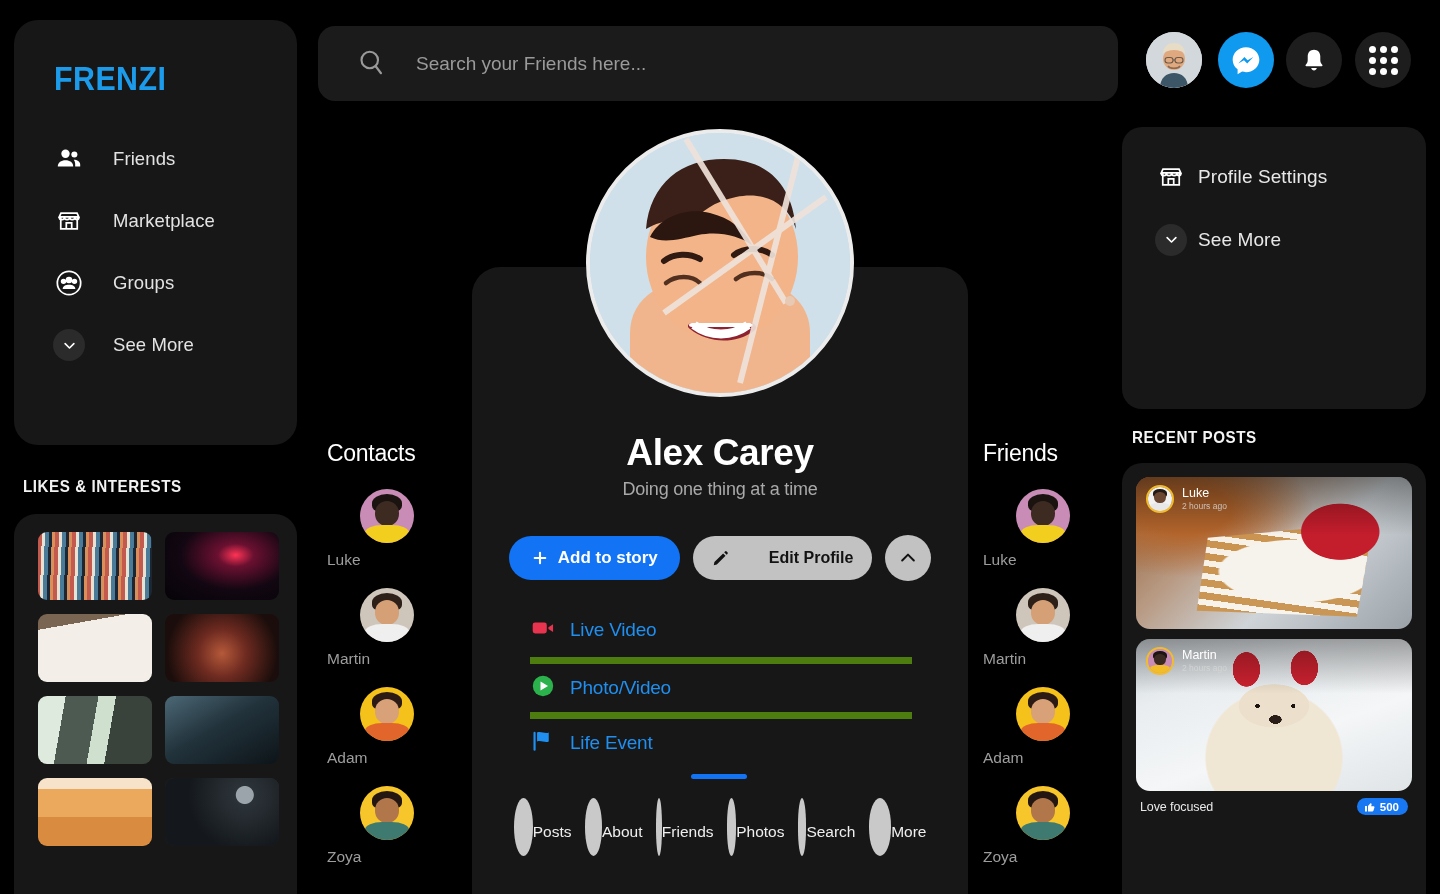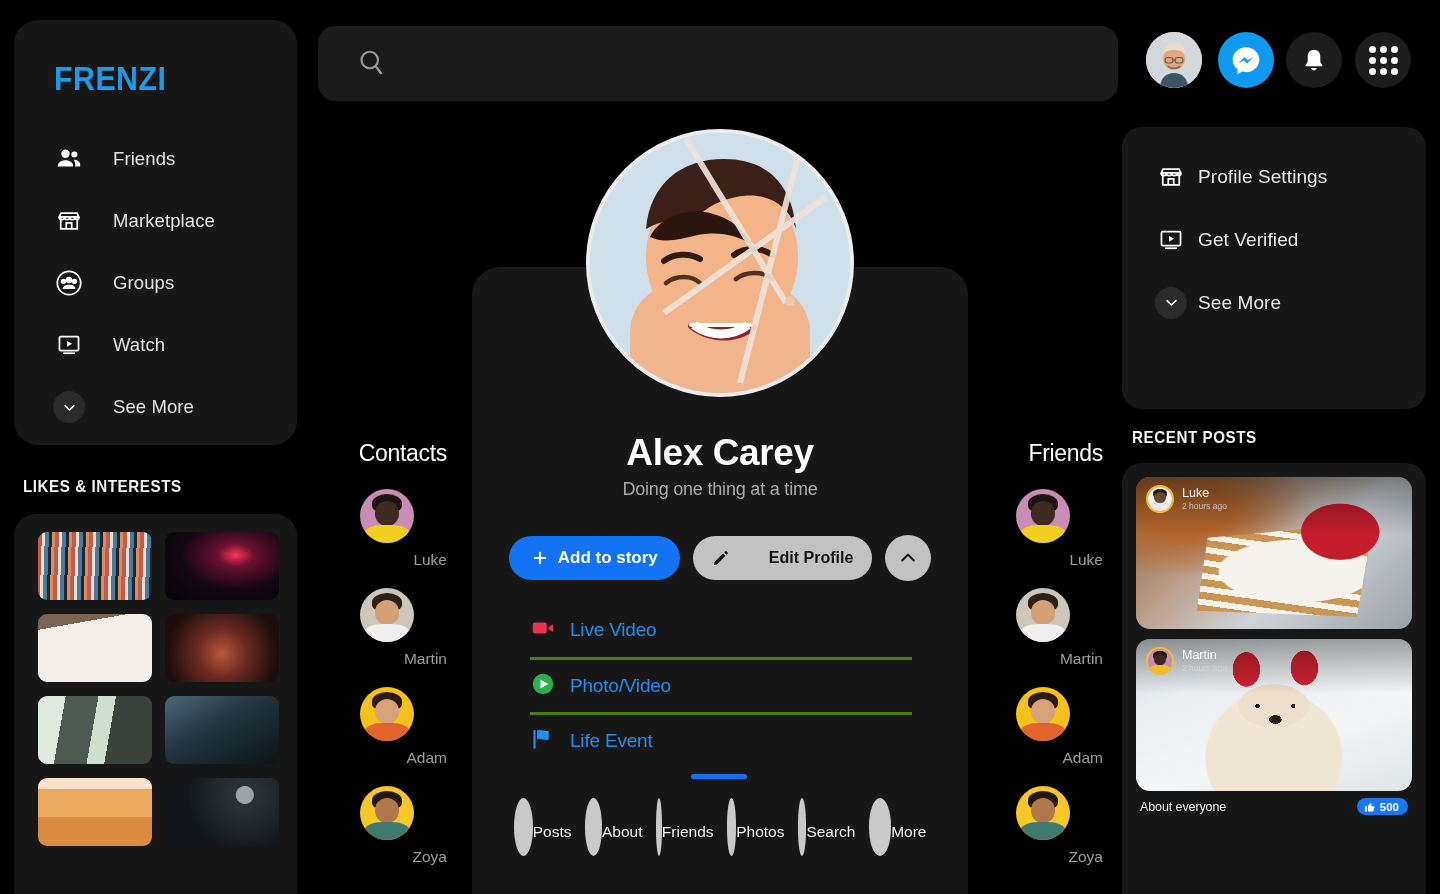--- a/index.html
+++ b/index.html
@@ -170,37 +170,37 @@
     font-family: "Liberation Sans", sans-serif;
   }
   #btn-add-story { background: #1273f5; color: #fff; padding: 0 22px; font-size: 17px; font-weight: 600; }
   #btn-edit-profile { background: #c2c2c2; color: #121212; padding: 0 19px; font-size: 16px; font-weight: 600; gap: 40px; }
   #btn-collapse { background: #c2c2c2; width: 46px; height: 46px; border-radius: 50%; padding:0; }
 
   #composer { position: absolute; left: 58px; top: 335px; width: 382px; }
   .composer-row {
     display: flex; align-items: center; height: 55px; gap: 14px; cursor: pointer;
   }
-  .composer-row + .composer-row { border-top: 3px solid #4d7c0f; }
+  .composer-row + .composer-row { border-top: 7px solid #4d7c0f; }
   .composer-label { font-size: 19px; color: #1f8ff0; letter-spacing: -0.2px; }
 
   #tab-indicator {
     position: absolute; left: 691px; top: 774px;
     width: 56px; height: 5px; border-radius: 3px; background: #1273f5;
   }
   #tabbar {
     position: absolute; left: 0; top: 531px; width: 100%;
     display: flex; justify-content: center; gap: 13px;
   }
   .tab { width: 58px; display: flex; flex-direction: row; align-items: center; cursor: pointer;}
   .tab-circle { width: 58px; height: 58px; border-radius: 50%; background: #c9c9c9; }
   .tab-label { margin-top: 9px; font-size: 15.5px; color: #efefef; }
 
   
-  .people-col { position: absolute; width: 120px; text-align: right; }
+  .people-col { position: absolute; width: 120px; text-align: left; }
   #contacts-col { left: 327px; top: 440px; }
   #friends-col  { left: 983px; top: 440px; }
   .col-title { font-size: 23px; color: #ffffff; letter-spacing: -0.3px; margin-bottom: 22px; }
   .person { margin-bottom: 19px; }
   .person-av {
     width: 54px; height: 54px; border-radius: 50%;
     margin: 0 auto; overflow: hidden; position: relative;
   }
   .person-name { margin-top: 8px; font-size: 15.5px; color: #9d9d9d; }
 
@@ -252,30 +252,20 @@
             <circle cx="12" cy="12" r="10"></circle>
             <circle cx="12" cy="9.4" r="2.1" fill="#fff"></circle>
             <circle cx="7.3" cy="10.6" r="1.6" fill="#fff"></circle>
             <circle cx="16.7" cy="10.6" r="1.6" fill="#fff"></circle>
             <path d="M6.6 17.2c0-2.4 2.4-3.6 5.4-3.6s5.4 1.2 5.4 3.6z" fill="#fff" stroke="none"></path>
           </svg>
         </span>
         <span class="nav-label">Groups</span>
       </div>
 
-      <div class="nav-item">
-        <span class="nav-ico">
-          <svg width="26" height="26" viewBox="0 0 24 24" fill="none" stroke="#fff" stroke-width="1.6">
-            <rect x="3.2" y="4.2" width="17.6" height="13" rx="1.2"></rect>
-            <path d="M10.2 8.2l4.6 2.7-4.6 2.7z" fill="#fff" stroke="none"></path>
-            <path d="M6.5 19.6h11"></path>
-          </svg>
-        </span>
-        <span class="nav-label">Watch</span>
-      </div>
 
       <div class="nav-item">
         <span class="nav-ico">
           <span class="chev-circle">
             <svg width="15" height="15" viewBox="0 0 24 24" fill="none" stroke="#fff" stroke-width="2.6" stroke-linecap="round" stroke-linejoin="round">
                 <path d="M5 9l7 7 7-7"></path>
               </svg>
           </span>
         </span>
         <span class="nav-label">See More</span>
@@ -314,20 +304,21 @@
     </div>
   </div>
 
   <div id="searchbar">
     <span>
       <svg width="30" height="30" viewBox="0 0 24 24" fill="none" stroke="#9a9a9a" stroke-width="1.7">
         <circle cx="11" cy="10.4" r="6.6"></circle>
           <path d="M15.9 15.6L20 21" stroke-linecap="round"></path>
       </svg>
     </span>
+    <input id="search-input" type="text" placeholder="Search your Friends here..." style="">
   </div>
 
   <div class="top-btn" id="top-avatar">
     <svg width="56" height="56" viewBox="0 0 56 56">
       <rect width="56" height="56" fill="#d2d8dc"></rect>
       <path d="M14 56c0-10 6.5-15 14-15s14 5 14 15z" fill="#3c5668"></path>
       <circle cx="28" cy="27" r="11" fill="#e0a87f"></circle>
       <path d="M16.5 22c1-8 6-11 11.5-11s10.5 3 11.5 11c-3-3-7.5-4-11.5-4s-8.5 1-11.5 4z" fill="#e7dcc6"></path>
       <rect x="19" y="25.5" width="8" height="5.5" rx="2.7" fill="none" stroke="#6b5a4c" stroke-width="1.1"></rect>
       <rect x="29" y="25.5" width="8" height="5.5" rx="2.7" fill="none" stroke="#6b5a4c" stroke-width="1.1"></rect>
@@ -373,30 +364,20 @@
               <path d="M3 8.2c0 1.5 1 2.5 2.4 2.5s2.4-1 2.4-2.5"></path>
             <path d="M7.8 8.2c0 1.5 1 2.5 2.4 2.5s2.4-1 2.4-2.5"></path>
             <path d="M12.6 8.2c0 1.5 1 2.5 2.4 2.5s2.4-1 2.4-2.5"></path>
             <path d="M17.4 8.2c0 1.5 1 2.5 2.4 2.5S21 9.7 21 8.2"></path>
           </svg>
         </span>
         <span class="nav-label">Profile Settings</span>
       </div>
 
 
-      <div class="nav-item">
-        <span class="nav-ico">
-          <svg width="26" height="26" viewBox="0 0 24 24" fill="none" stroke="#fff" stroke-width="1.6">
-            <rect x="3.2" y="4.2" width="17.6" height="13" rx="1.2"></rect>
-            <path d="M10.2 8.2l4.6 2.7-4.6 2.7z" fill="#fff" stroke="none"></path>
-            <path d="M6.5 19.6h11"></path>
-          </svg>
-        </span>
-        <span class="nav-label">Get Verified</span>
-      </div>
 
       <div class="nav-item">
         <span class="nav-ico">
           <span class="chev-circle">
             <svg width="15" height="15" viewBox="0 0 24 24" fill="none" stroke="#fff" stroke-width="2.6" stroke-linecap="round" stroke-linejoin="round">
                 <path d="M5 9l7 7 7-7"></path>
               </svg>
           </span>
         </span>
         <span class="nav-label">See More</span>
@@ -456,21 +437,21 @@
               <span class="body" style="background:#f3bd2a;"></span>
             </span>
           </span>
           <span>
             <span class="post-au" style="display:block">Martin</span>
             <span class="post-ts" style="display:block">2 hours ago</span>
           </span>
         </span>
       </div>
       <div class="post-foot">
-        <span class="post-cap">About everyone</span>
+        <span class="post-cap">Love focused</span>
         <span class="like-badge">
           <svg width="12" height="12" viewBox="0 0 24 24" fill="#fff">
               <path d="M2 10h4v11H2zM8 21h8.6c1 0 1.9-.6 2.2-1.6l2.1-6.3c.4-1.3-.5-2.6-1.9-2.6h-4.6l.8-3.6c.2-1-.3-2-1.2-2.4-.6-.2-1.3 0-1.6.6L8 10.2z"></path>
             </svg>
           <span>500</span>
         </span>
       </div>
     </div>
 
   </div>

